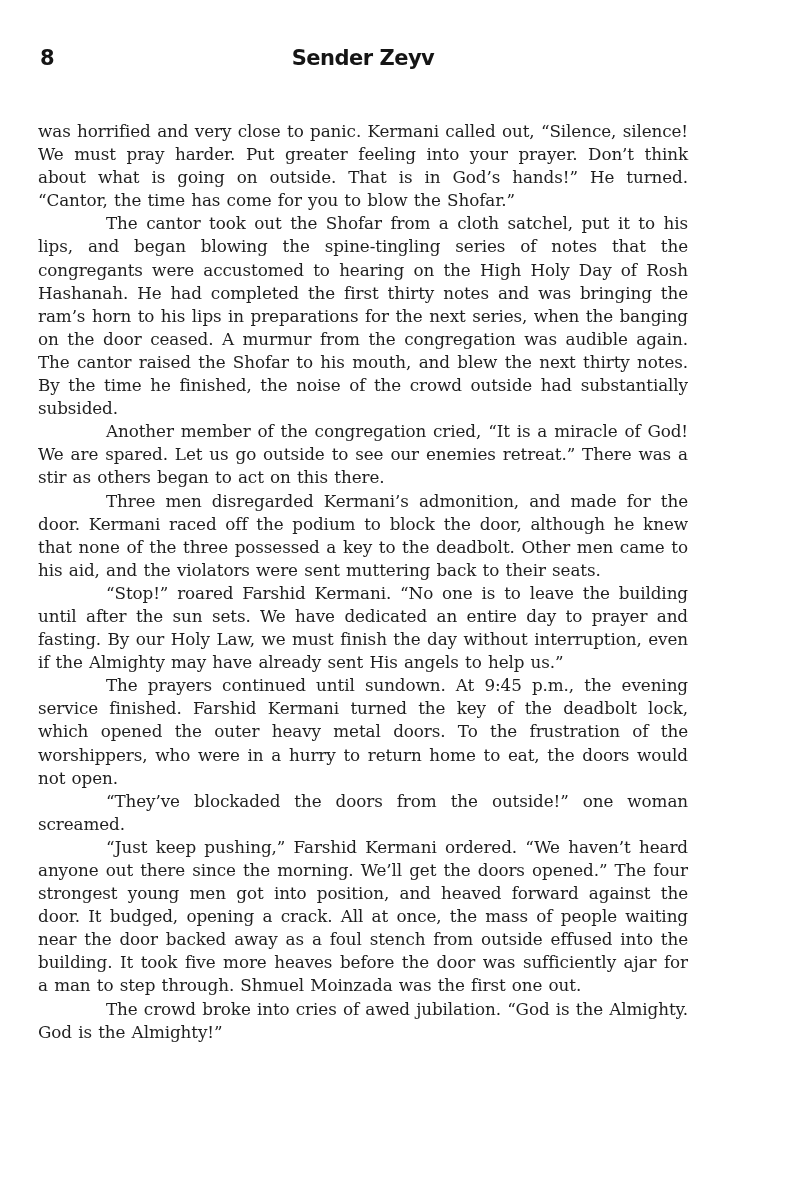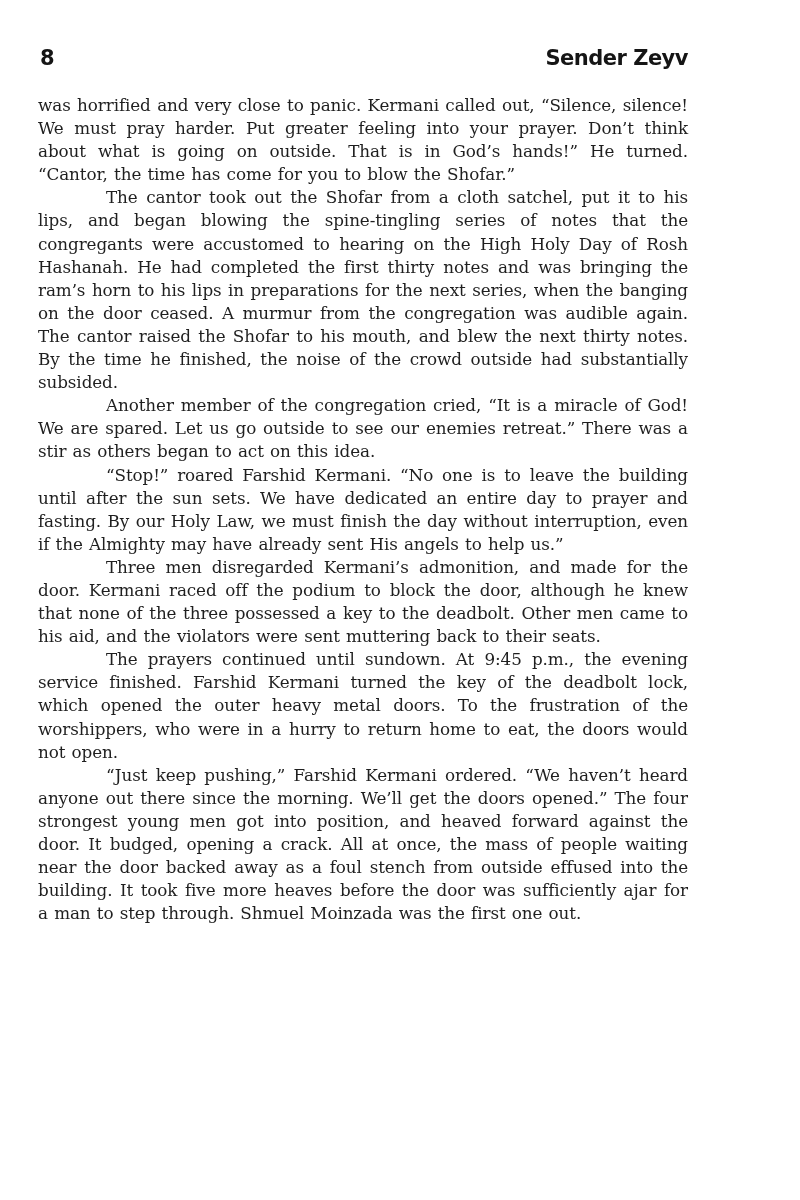--- a/index.html
+++ b/index.html
@@ -28,21 +28,21 @@
   }
   .page-number {
     position: absolute;
     left: 2px;
     top: 0;
     font-size: 21px;
     letter-spacing: -0.5px;
   }
   .running-head {
     display: block;
-    text-align: right;
+    text-align: center;
     font-size: 21px;
     letter-spacing: -0.5px;
   }
   .page-body {
     position: absolute;
     top: 94px;
     left: 38px;
     width: 650px;
   }
   .para {
@@ -50,32 +50,35 @@
     padding: 0;
     font-size: 16.8px;
     line-height: 23.1px;
     text-align: justify;
     text-indent: 68px;
     word-spacing: 1px;
     letter-spacing: -0.1px;
   }
   .para.no-indent {
     text-indent: 0;
+    margin-top: 26px;
   }
 </style>
 </head>
 <body>
 
 <div class="page">
   <header class="page-header">
     <span class="page-number">8</span>
     <span class="running-head">Sender Zeyv</span>
   </header>
   <main class="page-body">
     <p class="para no-indent">was horrified and very close to panic. Kermani called out, “Silence, silence! We must pray harder. Put greater feeling into your prayer. Don’t think about what is going on outside. That is in God’s hands!” He turned. “Cantor, the time has come for you to blow the Shofar.”</p>
     <p class="para">The cantor took out the Shofar from a cloth satchel, put it to his lips, and began blowing the spine-tingling series of notes that the congregants were accustomed to hearing on the High Holy Day of Rosh Hashanah. He had completed the first thirty notes and was bringing the ram’s horn to his lips in preparations for the next series, when the banging on the door ceased. A murmur from the congregation was audible again. The cantor raised the Shofar to his mouth, and blew the next thirty notes. By the time he finished, the noise of the crowd outside had substantially subsided.</p>
-    <p class="para">Another member of the congregation cried, “It is a miracle of God! We are spared. Let us go outside to see our enemies retreat.” There was a stir as others began to act on this idea.</p>
+    <p class="para">Another member of the congregation cried, “It is a miracle of God! We are spared. Let us go outside to see our enemies retreat.” There was a stir as others began to act on this there.</p>
+    <p class="para">Three men disregarded Kermani’s admonition, and made for the door. Kermani raced off the podium to block the door, although he knew that none of the three possessed a key to the deadbolt. Other men came to his aid, and the violators were sent muttering back to their seats.</p>
     <p class="para">“Stop!” roared Farshid Kermani. “No one is to leave the building until after the sun sets. We have dedicated an entire day to prayer and fasting. By our Holy Law, we must finish the day without interruption, even if the Almighty may have already sent His angels to help us.”</p>
-    <p class="para">Three men disregarded Kermani’s admonition, and made for the door. Kermani raced off the podium to block the door, although he knew that none of the three possessed a key to the deadbolt. Other men came to his aid, and the violators were sent muttering back to their seats.</p>
     <p class="para">The prayers continued until sundown. At 9:45 p.m., the evening service finished. Farshid Kermani turned the key of the deadbolt lock, which opened the outer heavy metal doors. To the frustration of the worshippers, who were in a hurry to return home to eat, the doors would not open.</p>
+    <p class="para">“They’ve blockaded the doors from the outside!” one woman screamed.</p>
     <p class="para">“Just keep pushing,” Farshid Kermani ordered. “We haven’t heard anyone out there since the morning. We’ll get the doors opened.” The four strongest young men got into position, and heaved forward against the door. It budged, opening a crack. All at once, the mass of people waiting near the door backed away as a foul stench from outside effused into the building. It took five more heaves before the door was sufficiently ajar for a man to step through. Shmuel Moinzada was the first one out.</p>
+    <p class="para">The crowd broke into cries of awed jubilation. “God is the Almighty. God is the Almighty!”</p>
   </main>
 </div>
 
 </body></html>

